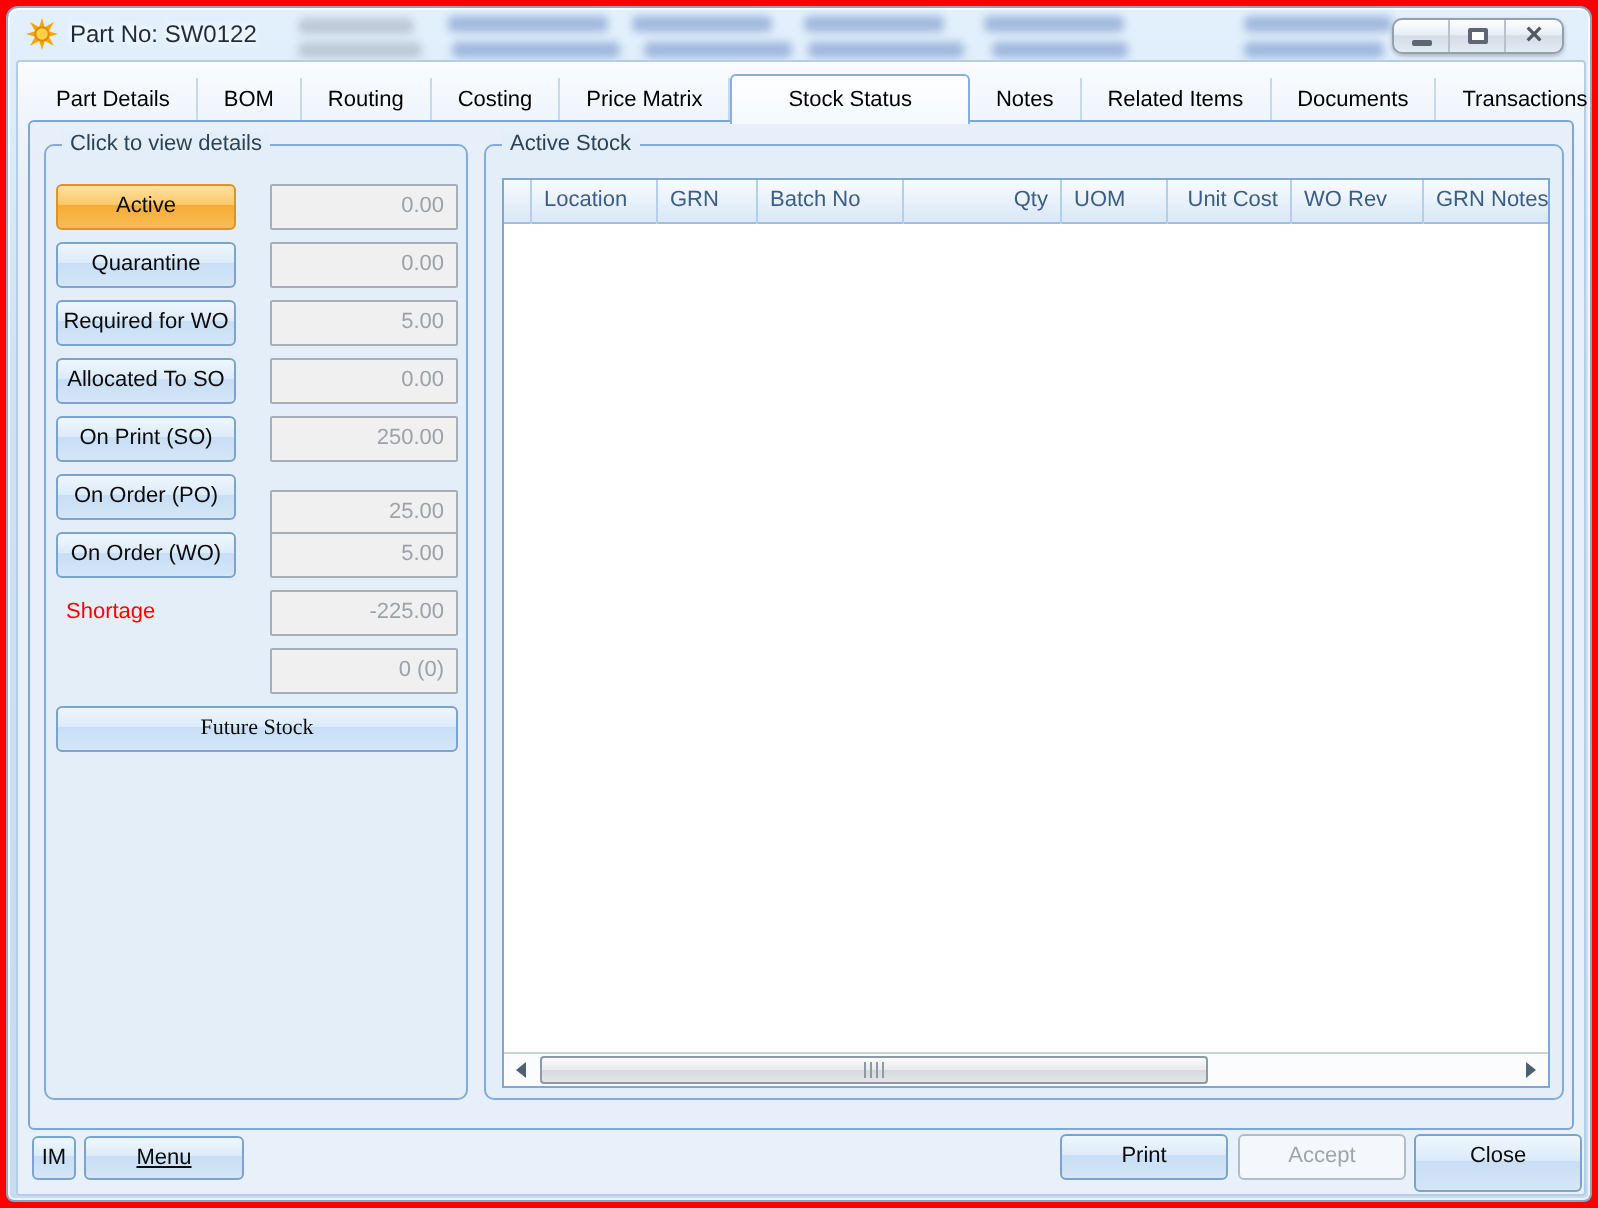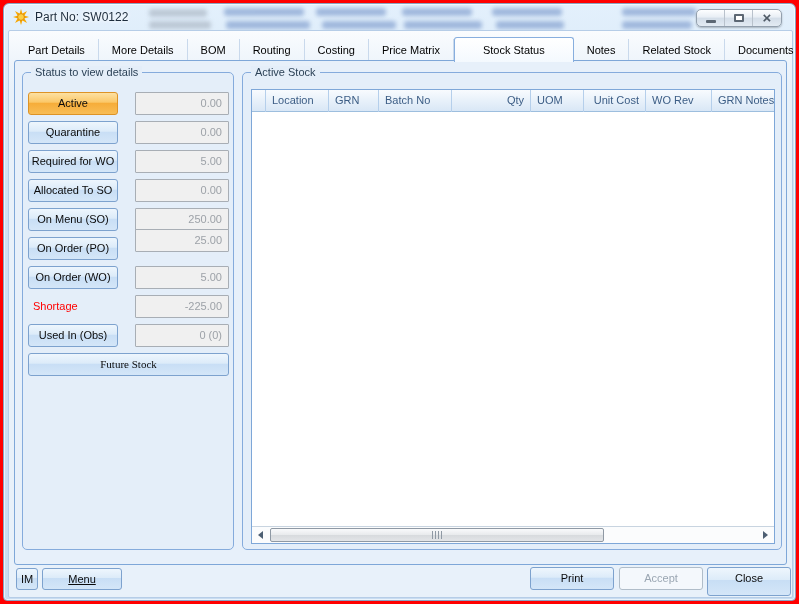--- a/index.html
+++ b/index.html
@@ -135,62 +135,60 @@
         <div class="wc">
             <span class="glyph-close">×</span>
           </div>
       </div>
     </div>
 
     <div class="client">
 
       <div class="tabstrip">
         <span class="tab">Part Details</span>
-        <span class="tab">More Details</span>
         <span class="tab">BOM</span>
         <span class="tab">Routing</span>
         <span class="tab">Costing</span>
         <span class="tab">Price Matrix</span>
         <span class="tab selected">Stock Status</span>
         <span class="tab">Notes</span>
-        <span class="tab">Related Stock</span>
+        <span class="tab">Related Items</span>
         <span class="tab">Documents</span>
         <span class="tab">Transactions</span>
       </div>
 
       <div class="tabpage">
 
         <div class="groupbox gb-left">
-          <span class="legend">Status to view details</span>
+          <span class="legend">Click to view details</span>
 
           <div class="btn active" style="top:19px;">Active</div>
           <div class="field" style="top:19px;">0.00</div>
 
           <div class="btn" style="top:48px;">Quarantine</div>
           <div class="field" style="top:48px;">0.00</div>
 
           <div class="btn" style="top:77px;">Required for WO</div>
           <div class="field" style="top:77px;">5.00</div>
 
           <div class="btn" style="top:106px;">Allocated To SO</div>
           <div class="field" style="top:106px;">0.00</div>
 
-          <div class="btn" style="top:135px;">On Menu (SO)</div>
+          <div class="btn" style="top:135px;">On Print (SO)</div>
           <div class="field" style="top:135px;">250.00</div>
 
           <div class="btn" style="top:164px;">On Order (PO)</div>
-          <div class="field" style="top:156px;">25.00</div>
+          <div class="field" style="top:172px;">25.00</div>
 
           <div class="btn" style="top:193px;">On Order (WO)</div>
           <div class="field" style="top:193px;">5.00</div>
 
           <div class="plain-label" style="top:222px;">Shortage</div>
           <div class="field" style="top:222px;">-225.00</div>
 
-          <div class="btn" style="top:251px;">Used In (Obs)</div>
           <div class="field" style="top:251px;">0 (0)</div>
 
           <div class="btn-wide" style="top:280px;font-family:Liberation Serif, serif;">Future Stock</div>
         </div>
 
         <div class="groupbox gb-right">
           <span class="legend">Active Stock</span>
 
           <div class="grid">
             <div class="grid-header">

